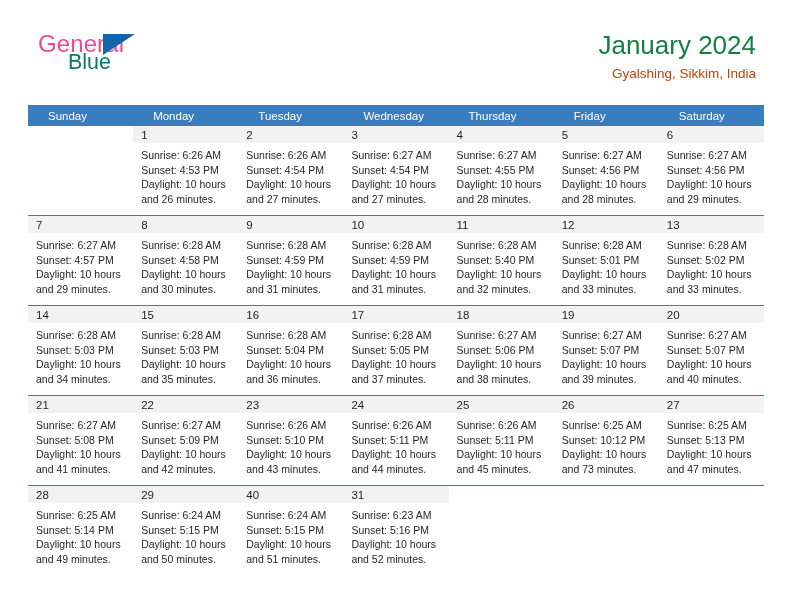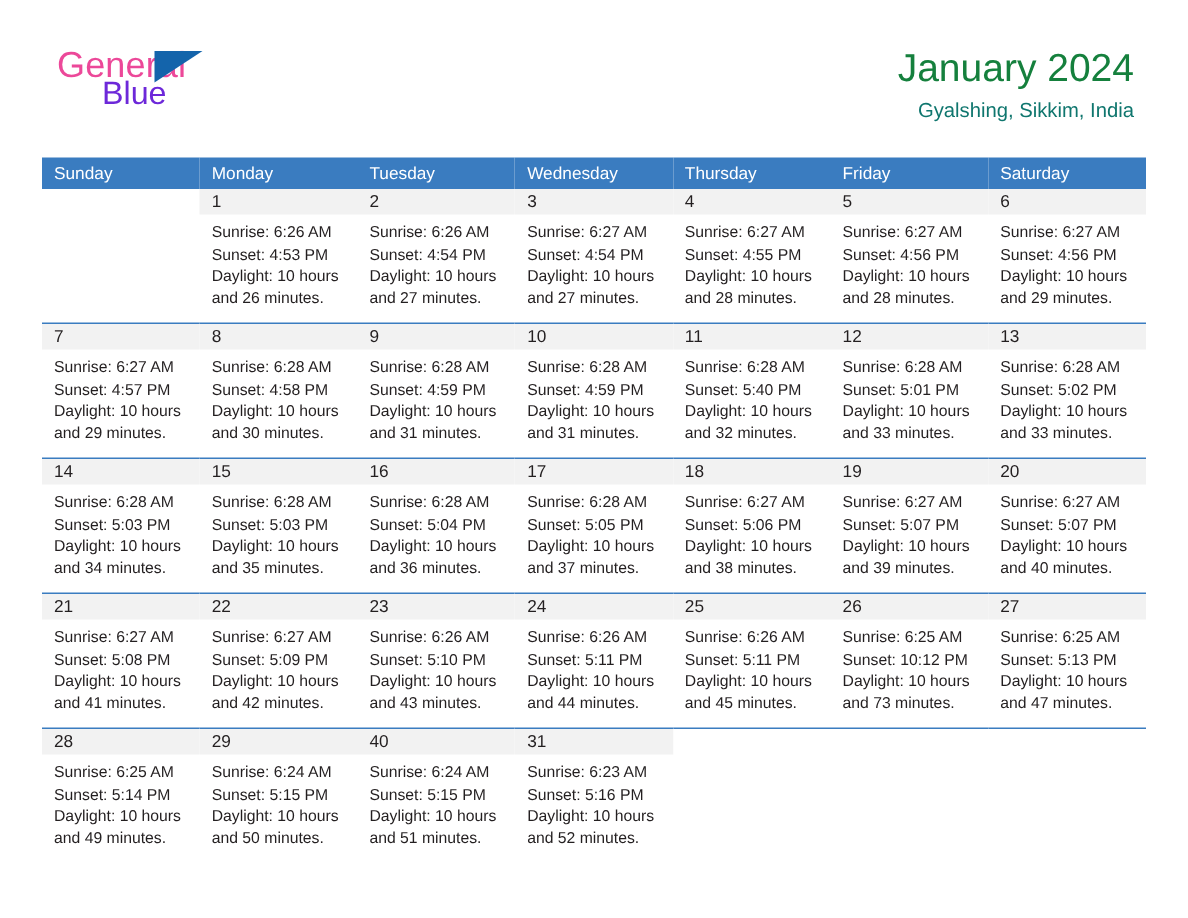--- a/index.html
+++ b/index.html
@@ -43,21 +43,21 @@
     font-size: 24px;
     letter-spacing: 0.1px;
     color: #ec4899;
     font-family: "Liberation Sans", sans-serif;
   }
   .logo-blue {
     position: absolute;
     left: 30px;
     top: 20px;
     font-size: 21.5px;
-    color: #6d28d9;
+    color: #0f766e;
     font-family: "Liberation Sans", sans-serif;
     text-align: right;
   }
   .logo-triangle {
     position: absolute;
     left: 65px;
     top: 4px;
     width: 0;
     height: 0;
     border-left: 32px solid #1464ab;
@@ -72,41 +72,41 @@
   }
   .cal-title {
     font-size: 26px;
     line-height: 34px;
     color: #15803d;
     white-space: nowrap;
   }
   .cal-subtitle {
     font-size: 13.5px;
     line-height: 20px;
-    color: #0f766e;
+    color: #c2410c;
     white-space: nowrap;
     margin-top: 2px;
   }
 
   
   .calendar {
     position: absolute;
     left: 28px;
     top: 105px;
     width: 736px;
     border-collapse: collapse;
     table-layout: fixed;
   }
   .dow-row th {
     background: #3a7cc0;
     color: #ffffff;
     font-size: 11.5px;
     font-weight: normal;
     text-align: left;
-    padding: 4px 0 4px 8px;
+    padding: 4px 0 4px 20px;
     height: 13px;
     border: none;
   }
   .week-row td {
     vertical-align: top;
     padding: 0;
     border-top: 1.4px solid #3a7cc0;
     background: #ffffff;
     height: 89px;
   }

